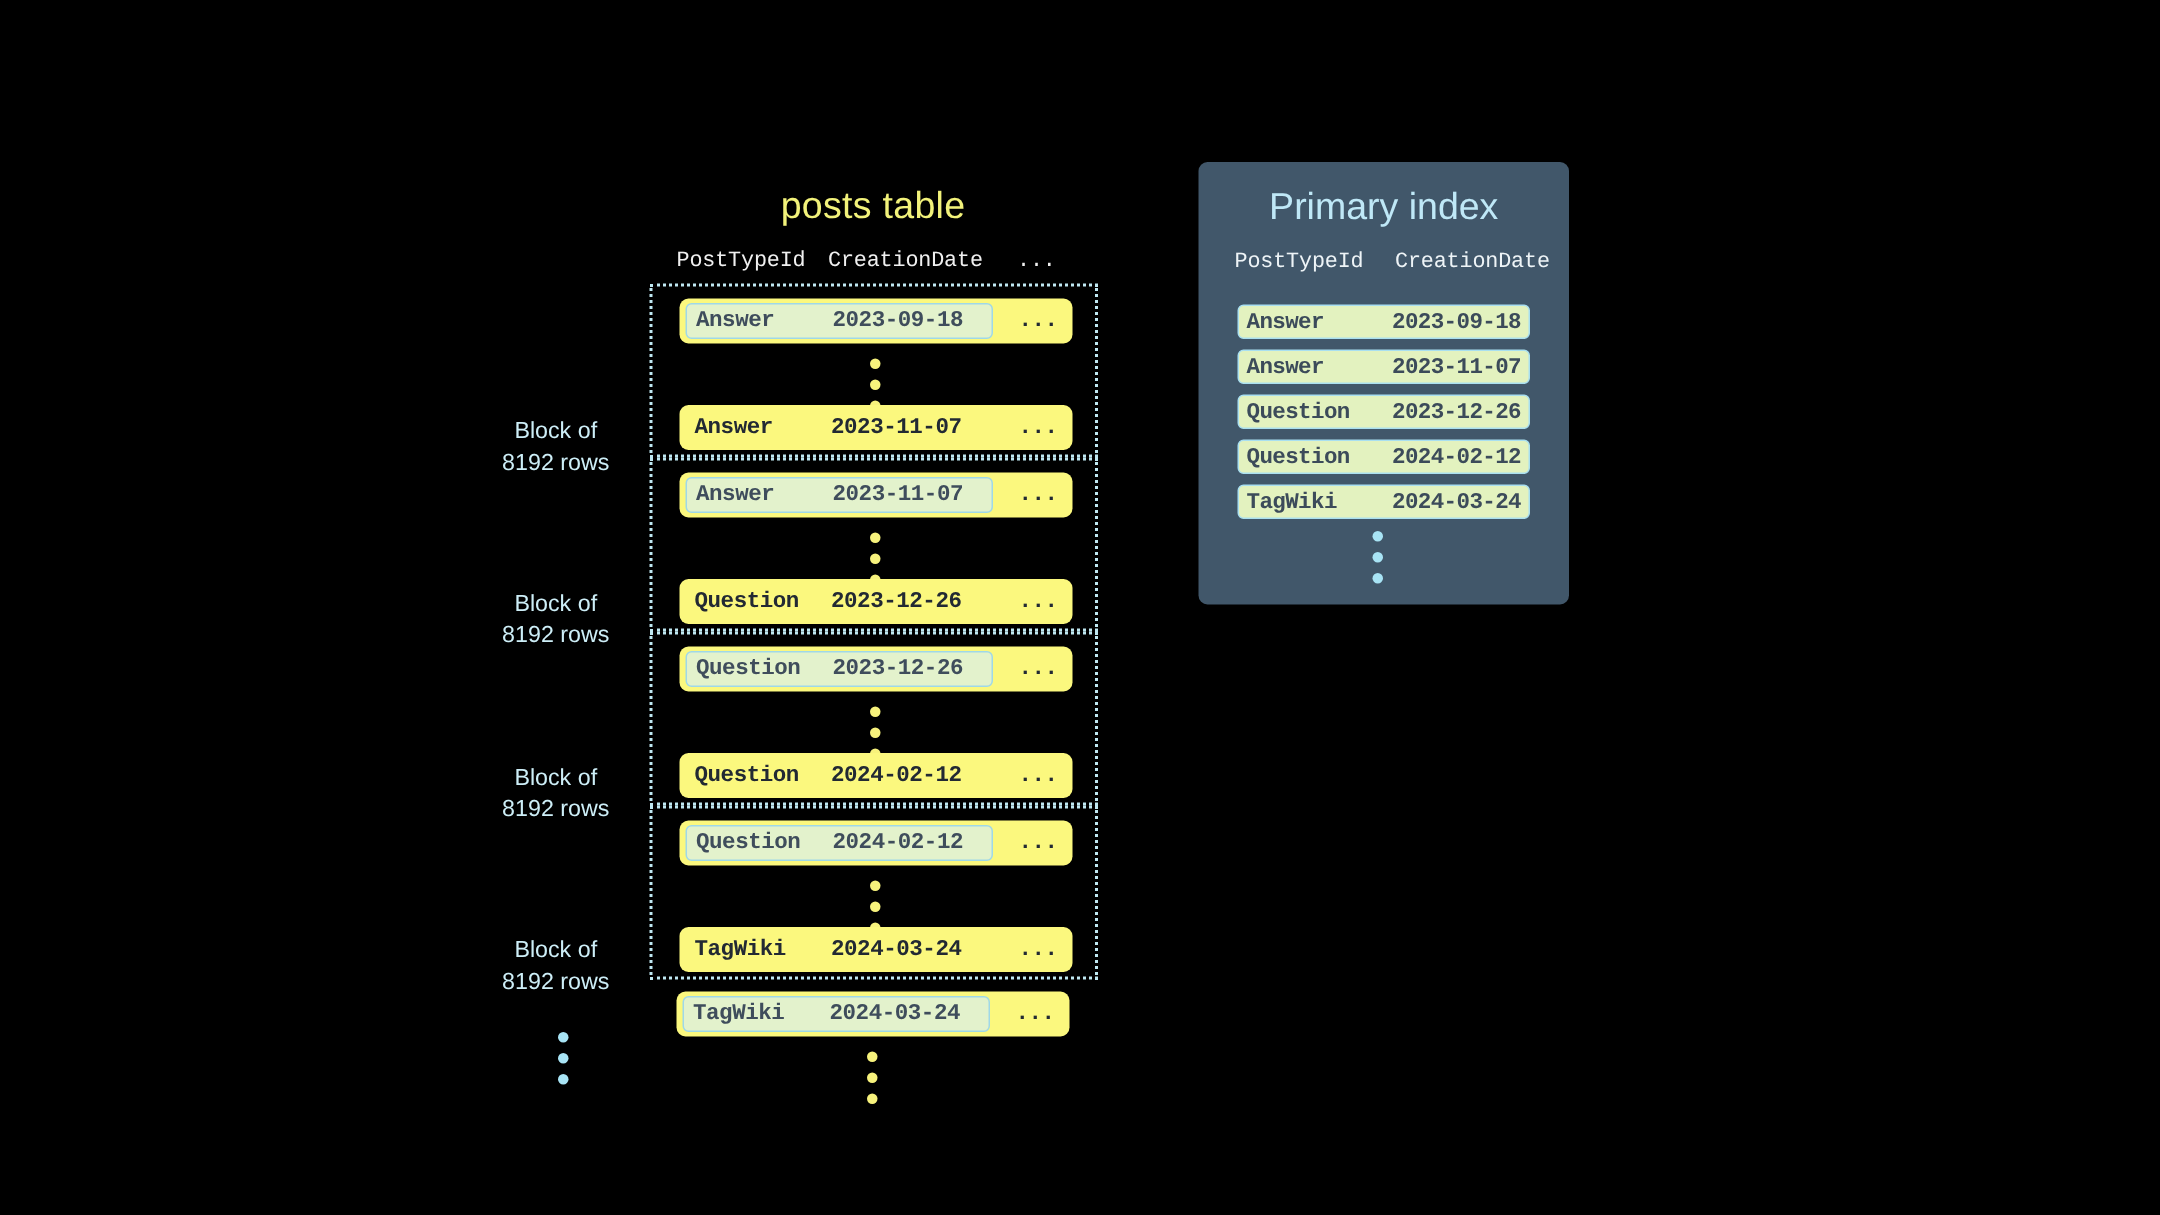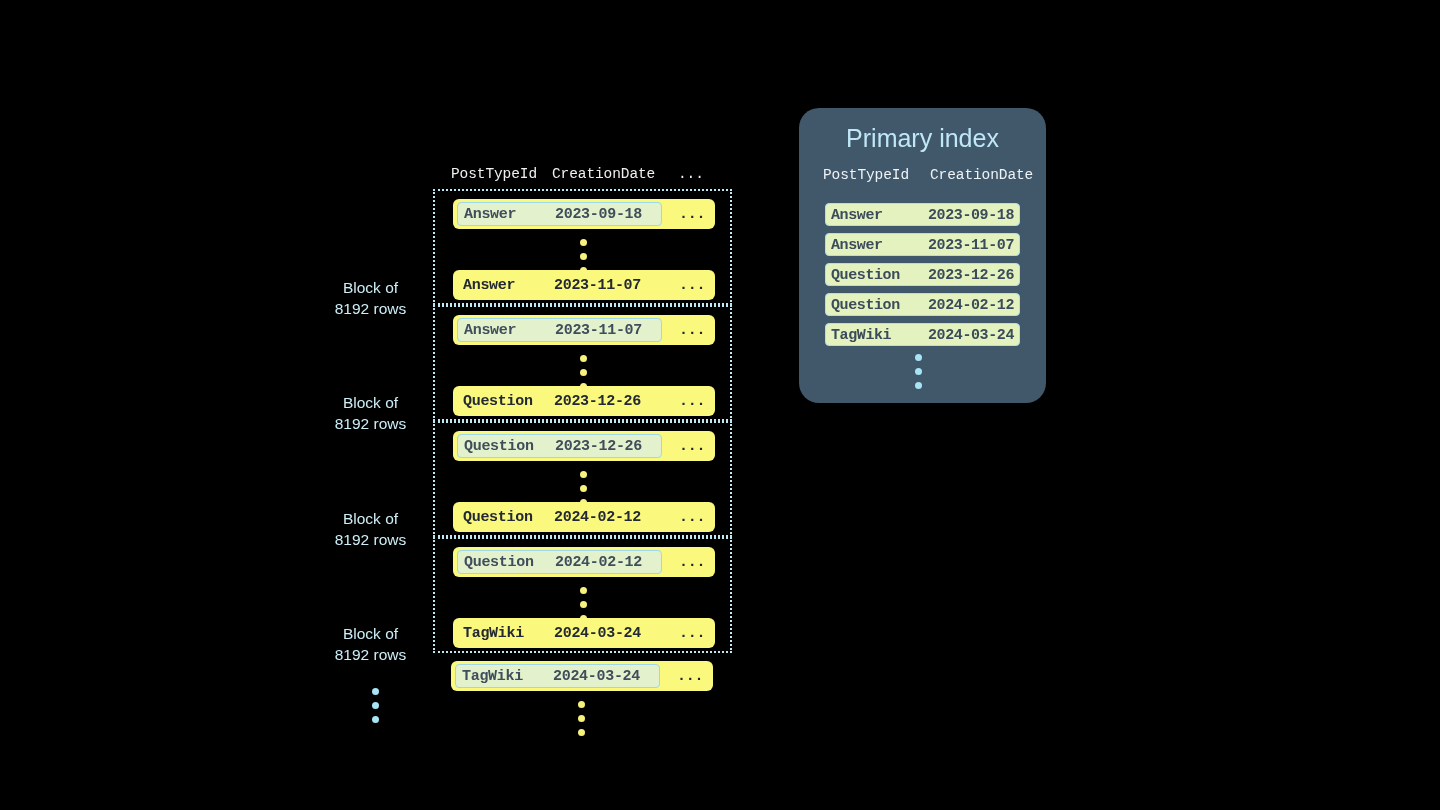--- a/index.html
+++ b/index.html
@@ -133,21 +133,21 @@
   .vdots.blue span   { background: #a8e4f5; }
 
   
   #primary-index-panel {
     position: absolute;
     left: 799px;
     top: 108px;
     width: 247px;
     height: 295px;
     background: #41576a;
-    border-radius: 20px;
+    border-radius: 6px;
   }
   #primary-index-title {
     position: absolute;
     left: 0;
     top: 16px;
     width: 247px;
     text-align: center;
     color: #bfe8f7;
     font-size: 25px;
     font-family: "Liberation Sans", sans-serif;
@@ -188,20 +188,21 @@
     white-space: nowrap;
   }
   .index-row .posttype { left: 5px; }
   .index-row .creation { right: 5px; }
 </style>
 </head>
 <body>
 
 <div class="stage">
 
+  <div id="posts-table-title">posts table</div>
 
   <div id="posts-col-headers">
     <span class="col-posttype">PostTypeId</span>
     <span class="col-creation">CreationDate</span>
     <span class="col-ellipsis">...</span>
   </div>
 
   <div class="block-label" style="top:239px;">
     <div>Block of</div>
     <div>8192 rows</div>

